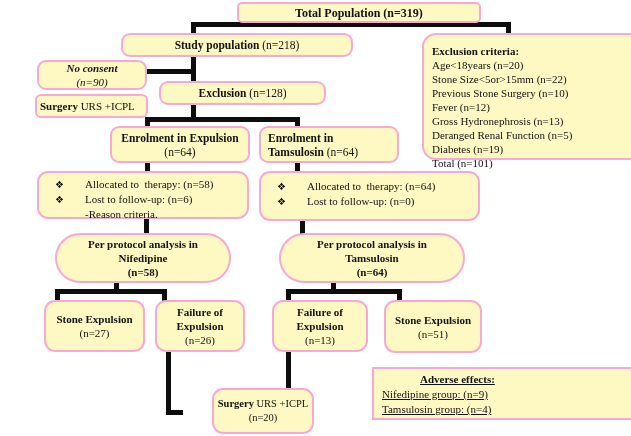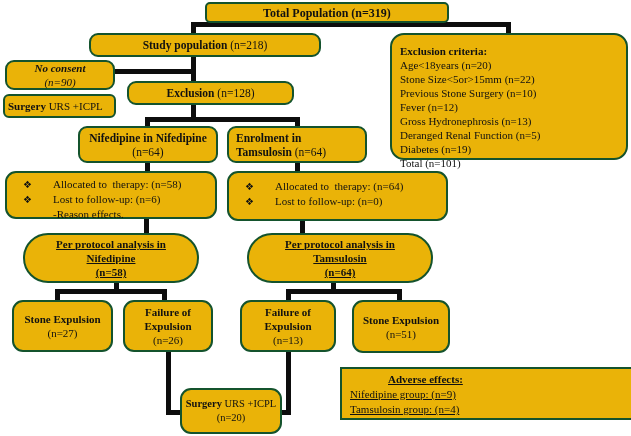--- a/index.html
+++ b/index.html
@@ -2,26 +2,26 @@
 <html><head>
 <meta charset="utf-8">
 <style>
   html,body{margin:0;padding:0;background:#ffffff;}
   .canvas{
     position:relative;width:631px;height:436px;background:#ffffff;
     font-family:"Liberation Serif", serif;color:#111111;overflow:hidden;
   }
   .ln{position:absolute;background:#0d0d0d;}
   .node{
-    position:absolute;box-sizing:border-box;background:#eab308;
-    border:2px solid #14532d;border-radius:9px;font-size:11px;line-height:14px;
+    position:absolute;box-sizing:border-box;background:#fef9c3;
+    border:2px solid #f9a8d4;border-radius:9px;font-size:11px;line-height:14px;margin-left:32px;
   }
   .center{display:flex;flex-direction:column;justify-content:center;align-items:center;text-align:center;}
   .b{font-weight:bold;}
-  .stadium{border-radius:25px;text-decoration:underline;}
+  .stadium{border-radius:25px;}
   .plainrect{border-radius:0;}
   .excl-line{padding-left:8px;line-height:14px;white-space:nowrap;}
   .bullrow{display:flex;align-items:flex-start;padding-left:16px;line-height:15px;}
   .bul{width:14px;font-size:10px;flex:0 0 14px;}
   .btxt{margin-left:16px;white-space:pre-wrap;}
   .note{margin-left:46px;line-height:14px;}
   .nowrap{white-space:nowrap;}
 </style>
 </head>
 <body>
@@ -86,40 +86,40 @@
     <div class="excl-line">Stone Size&lt;5or&gt;15mm (n=22)</div>
     <div class="excl-line">Previous Stone Surgery (n=10)</div>
     <div class="excl-line">Fever (n=12)</div>
     <div class="excl-line">Gross Hydronephrosis (n=13)</div>
     <div class="excl-line">Deranged Renal Function (n=5)</div>
     <div class="excl-line">Diabetes (n=19)</div>
     <div class="excl-line">Total (n=101)</div>
   </div>
 
   <div class="node center" style="left:78px;top:126px;width:140px;height:37px;font-size:11.5px;">
-    <div class="b nowrap">Nifedipine in Nifedipine</div>
+    <div class="b nowrap">Enrolment in Expulsion</div>
     <div>(n=64)</div>
   </div>
 
   <div class="node" style="left:227px;top:126px;width:140px;height:37px;font-size:11.5px;padding:3px 0 0 7px;">
     <div class="b">Enrolment in</div>
     <div class="nowrap"><span class="b">Tamsulosin</span>
       <span>(n=64)</span></div>
   </div>
 
   <div class="node" style="left:5px;top:171px;width:212px;height:48px;border-radius:11px;padding-top:4px;">
     <div class="bullrow">
         <span class="bul">❖</span>
       <span class="btxt">Allocated to  therapy: (n=58)</span>
       </div>
     <div class="bullrow">
         <span class="bul">❖</span>
       <span class="btxt">Lost to follow-up: (n=6)</span>
       </div>
-    <div class="note">-Reason effects.</div>
+    <div class="note">-Reason criteria.</div>
   </div>
 
   <div class="node" style="left:227px;top:171px;width:221px;height:50px;border-radius:11px;padding-top:6px;">
     <div class="bullrow">
         <span class="bul">❖</span>
       <span class="btxt">Allocated to  therapy: (n=64)</span>
       </div>
     <div class="bullrow">
         <span class="bul">❖</span>
       <span class="btxt">Lost to follow-up: (n=0)</span>

